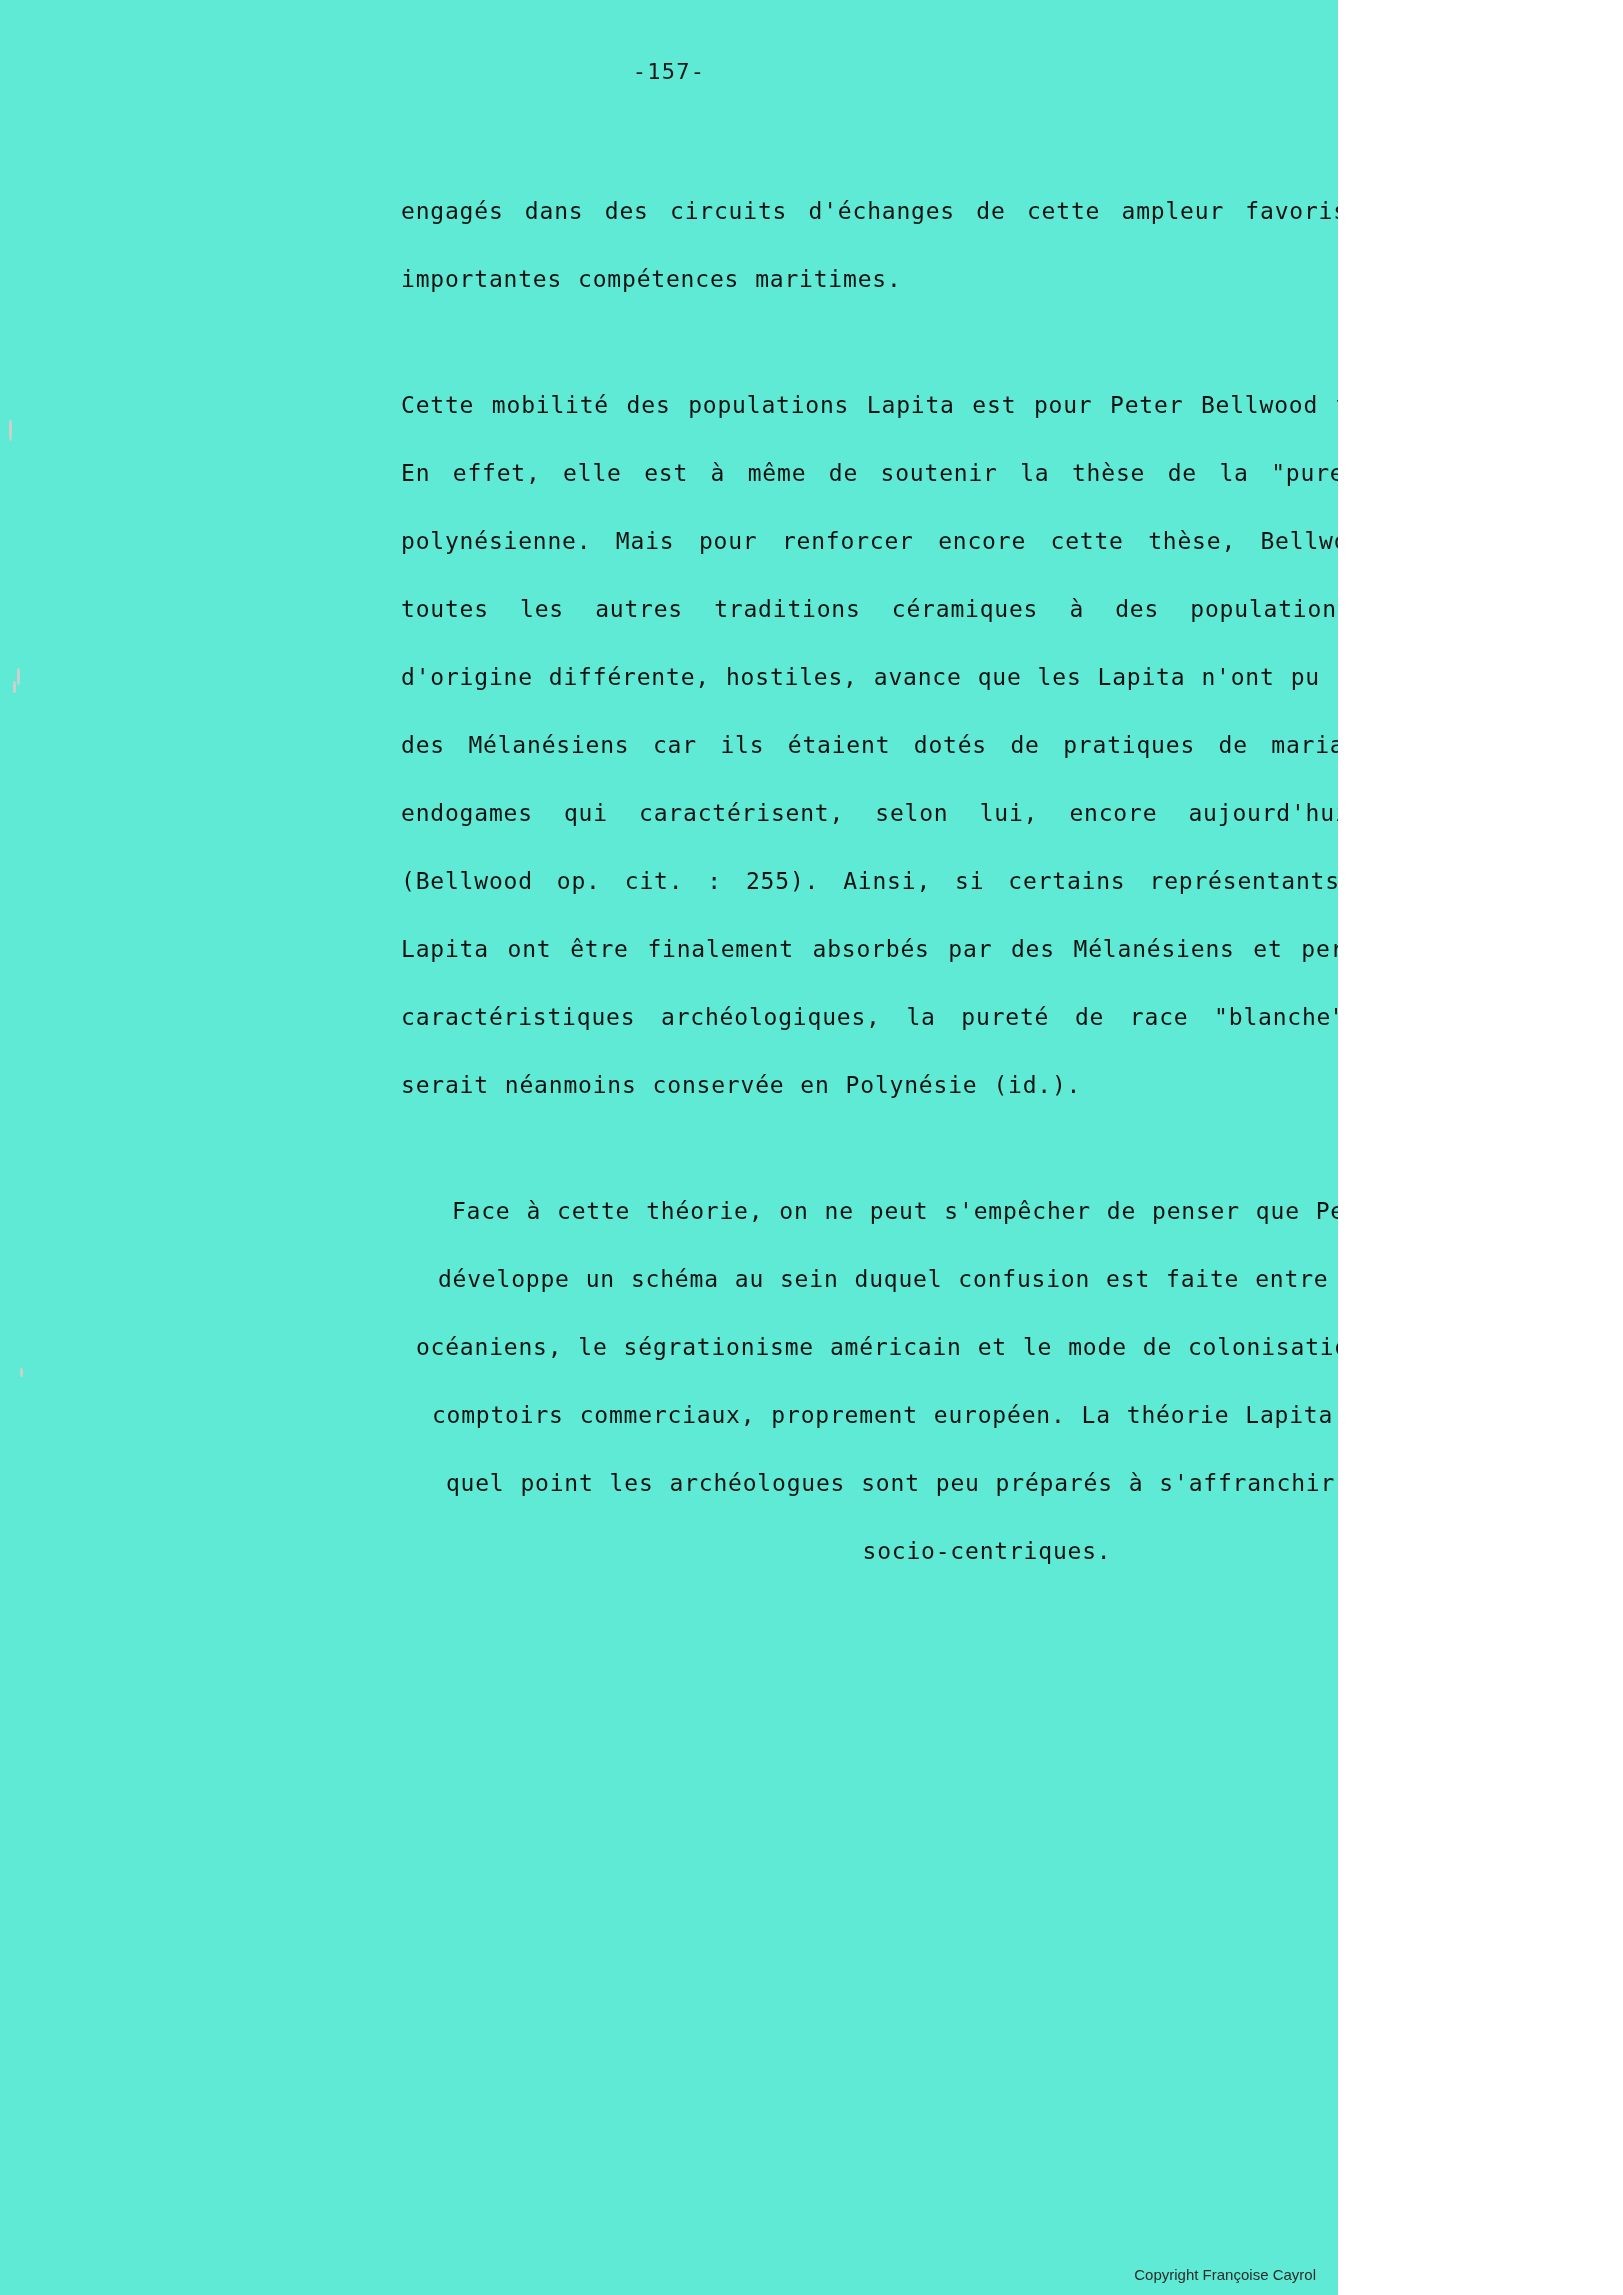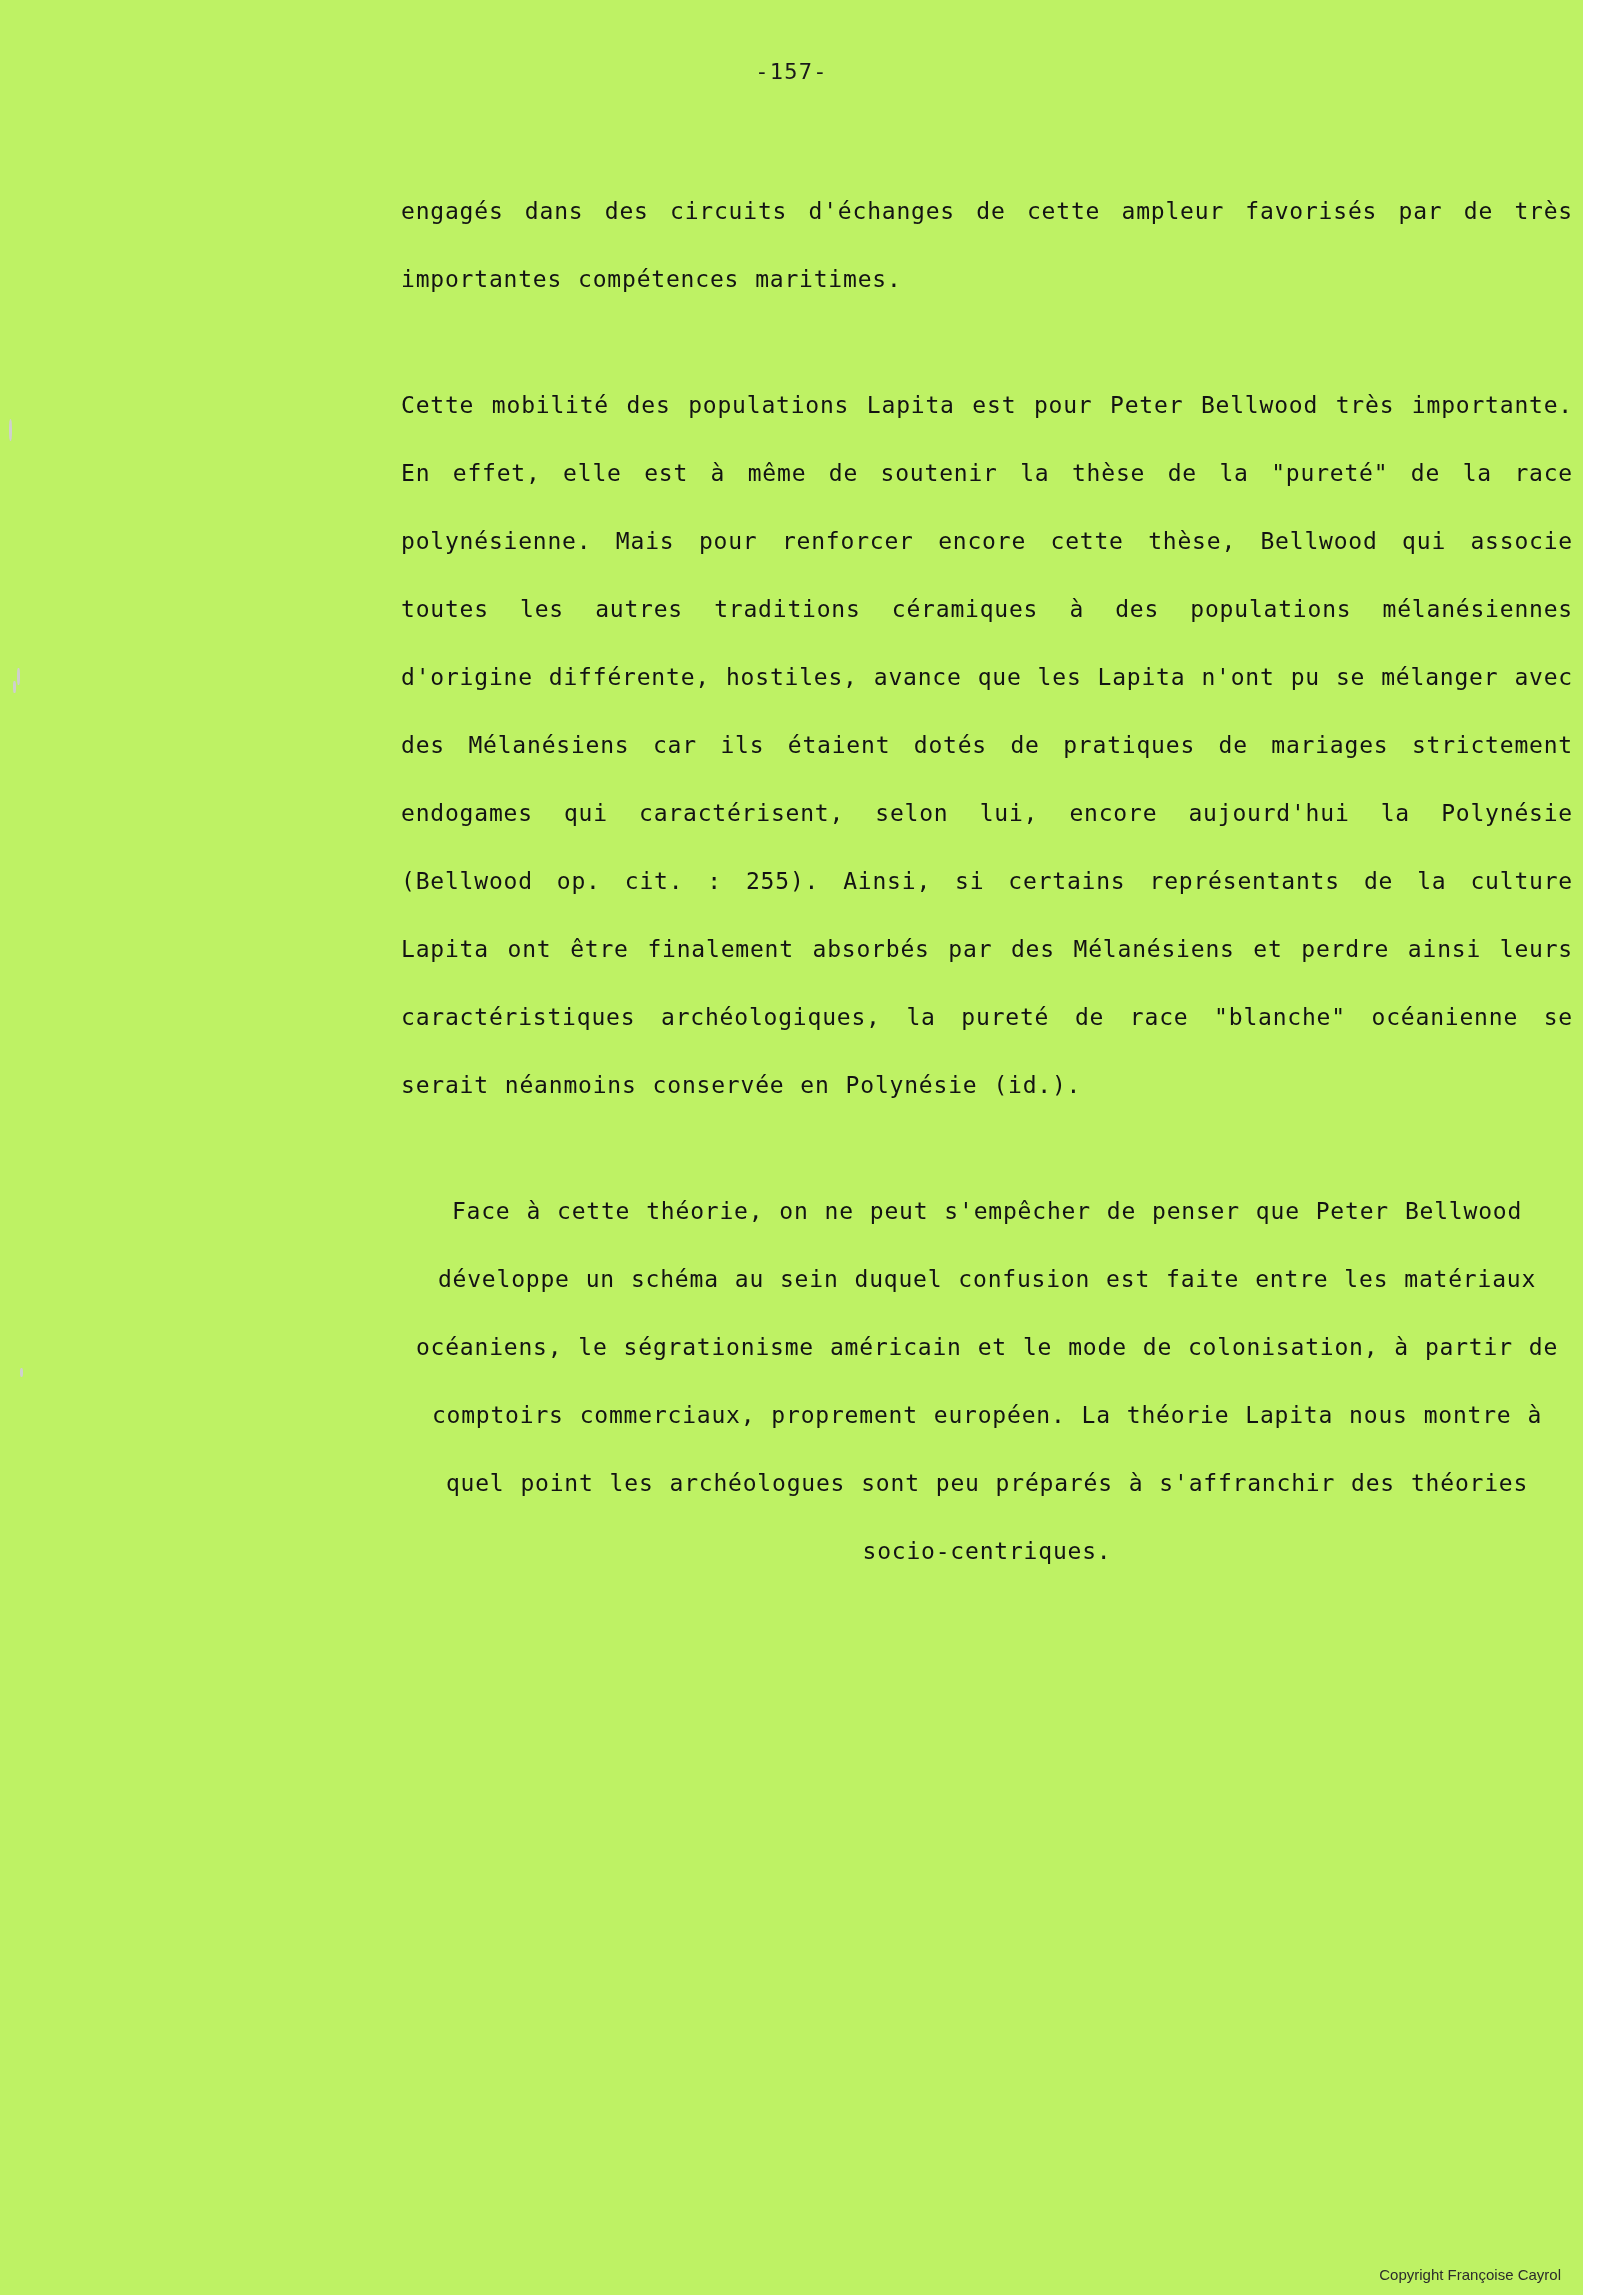--- a/index.html
+++ b/index.html
@@ -5,23 +5,23 @@
   html, body {
     margin: 0;
     padding: 0;
     background: #ffffff;
   }
   body {
     font-family: "DejaVu Sans Mono", monospace;
   }
   .page {
     position: relative;
-    width: 1583px;
+    width: 1338px;
     height: 2295px;
-    background: #bef264;
+    background: #5eead4;
     overflow: hidden;
   }
   .page-number {
     position: absolute;
     top: 59px;
     left: 0;
     width: 100%;
     text-align: center;
     font-size: 22px;
     letter-spacing: 1.3px;

